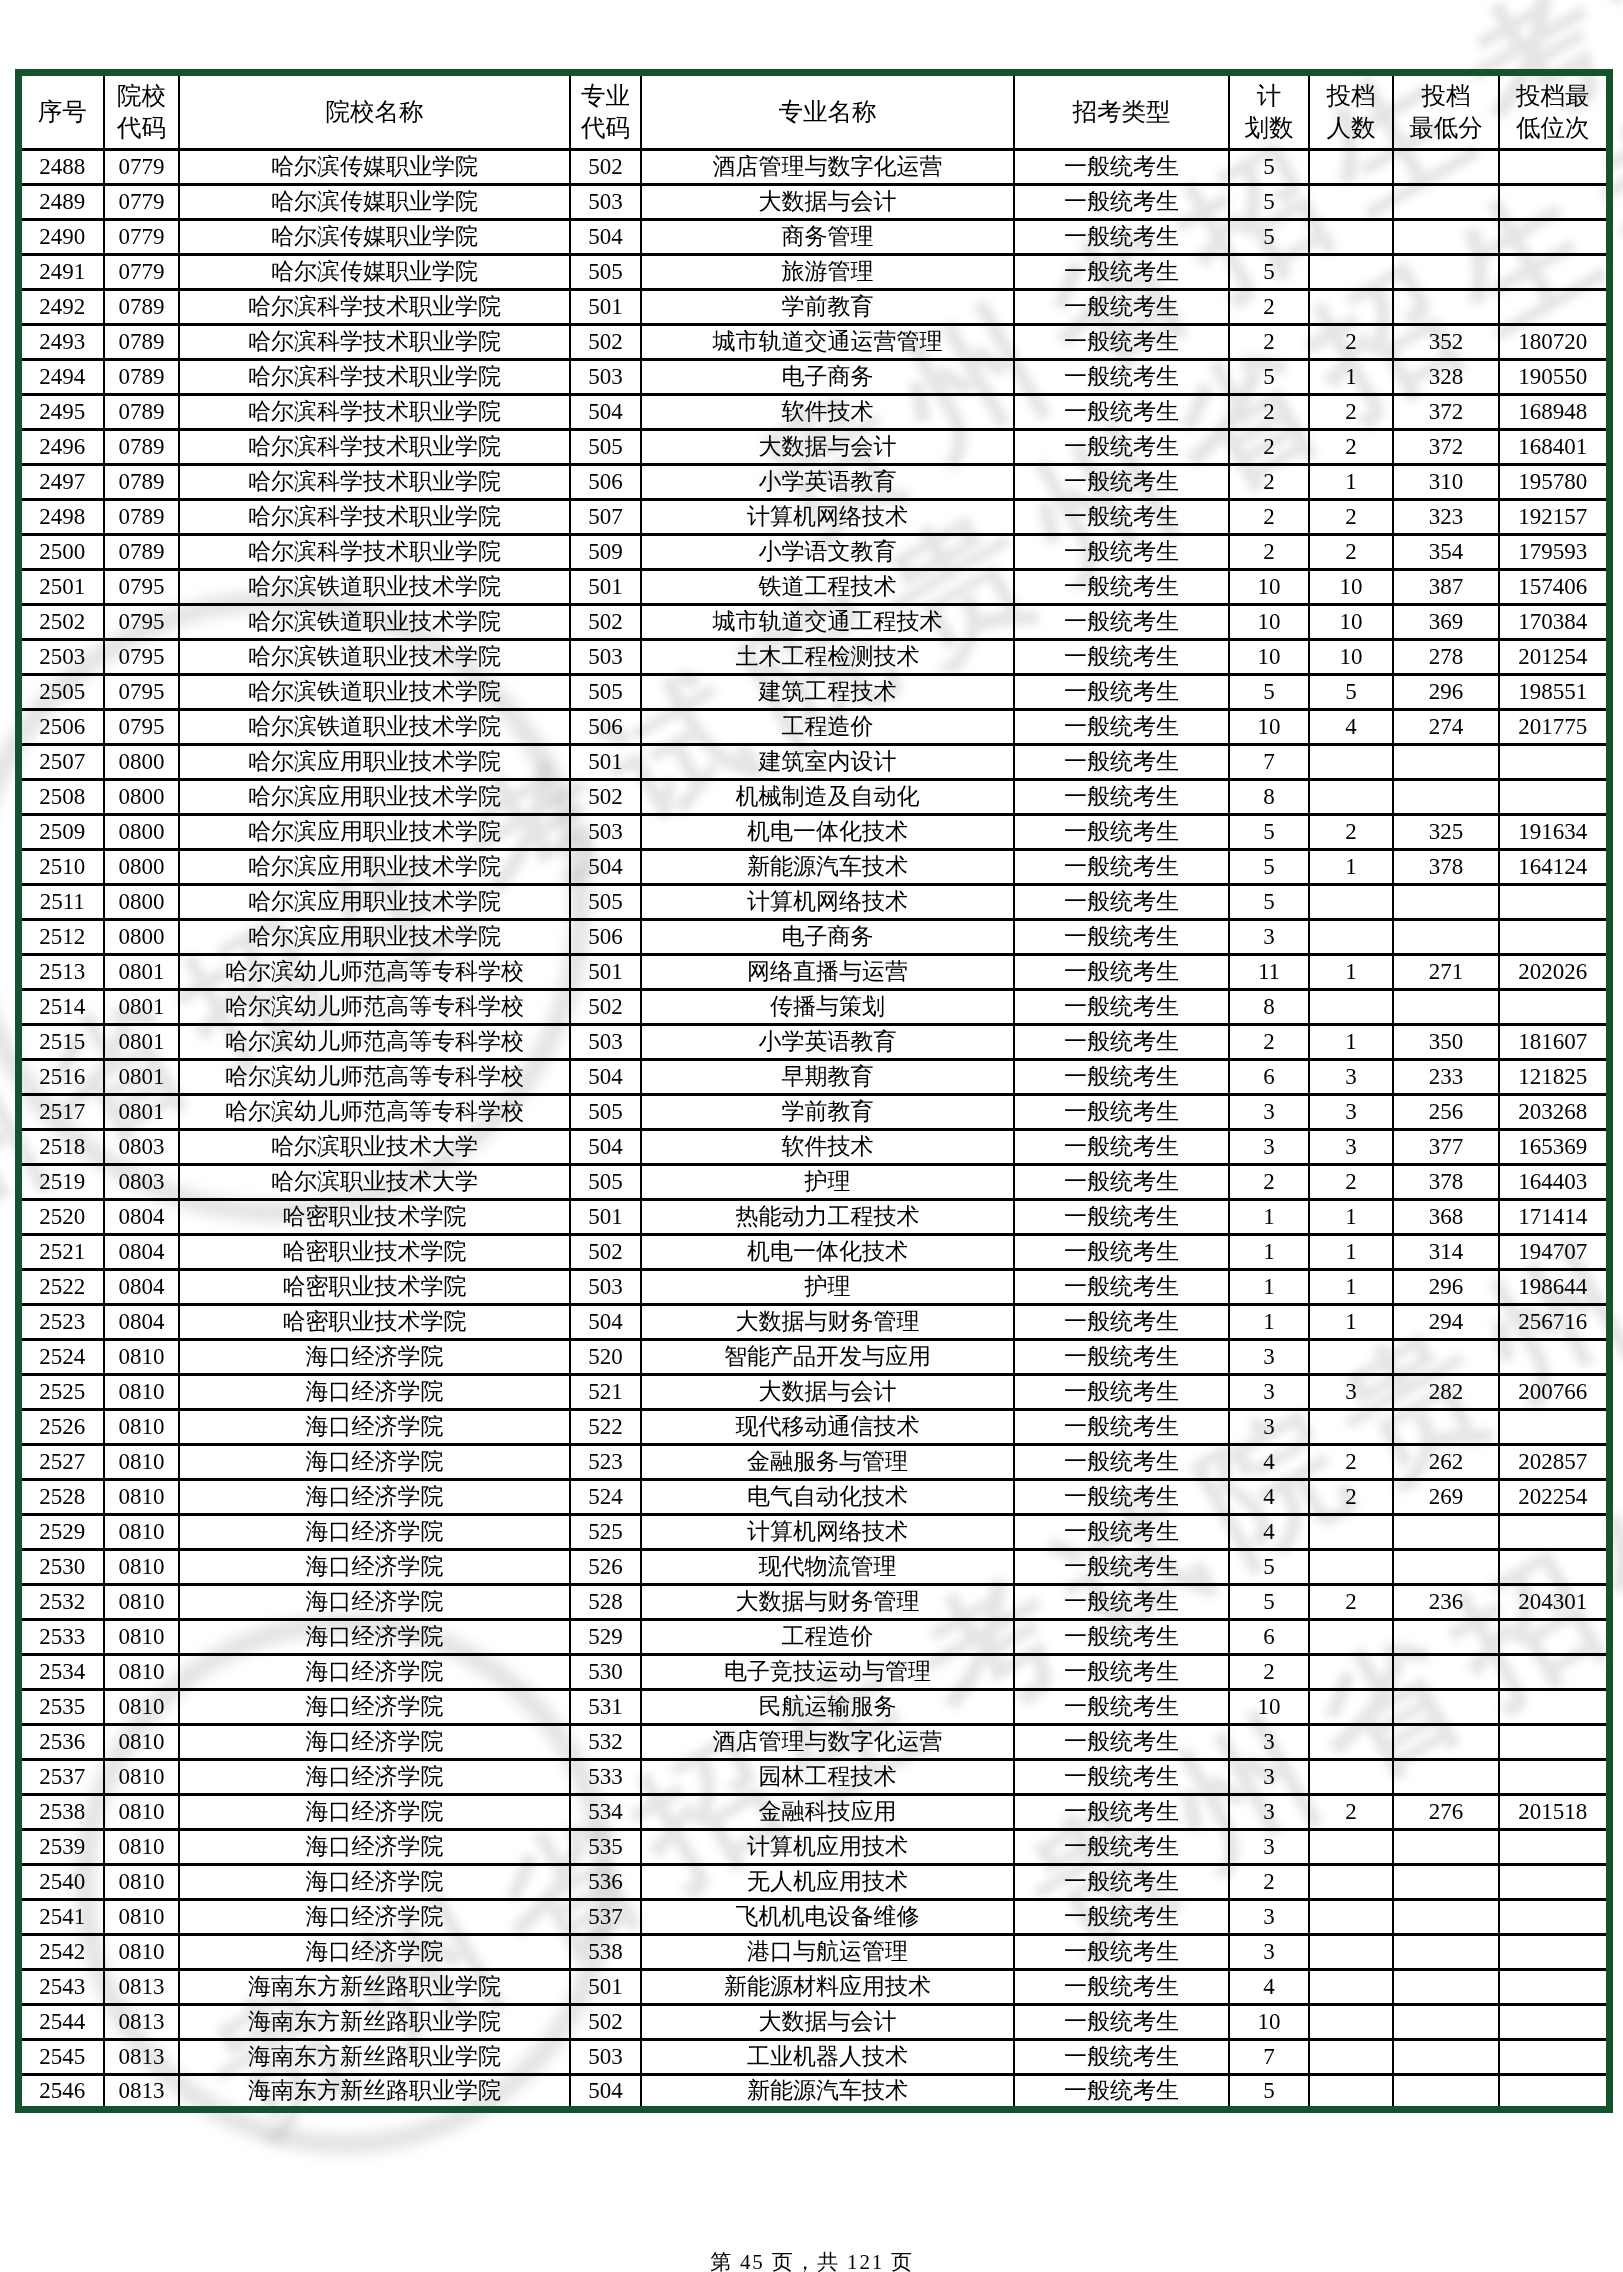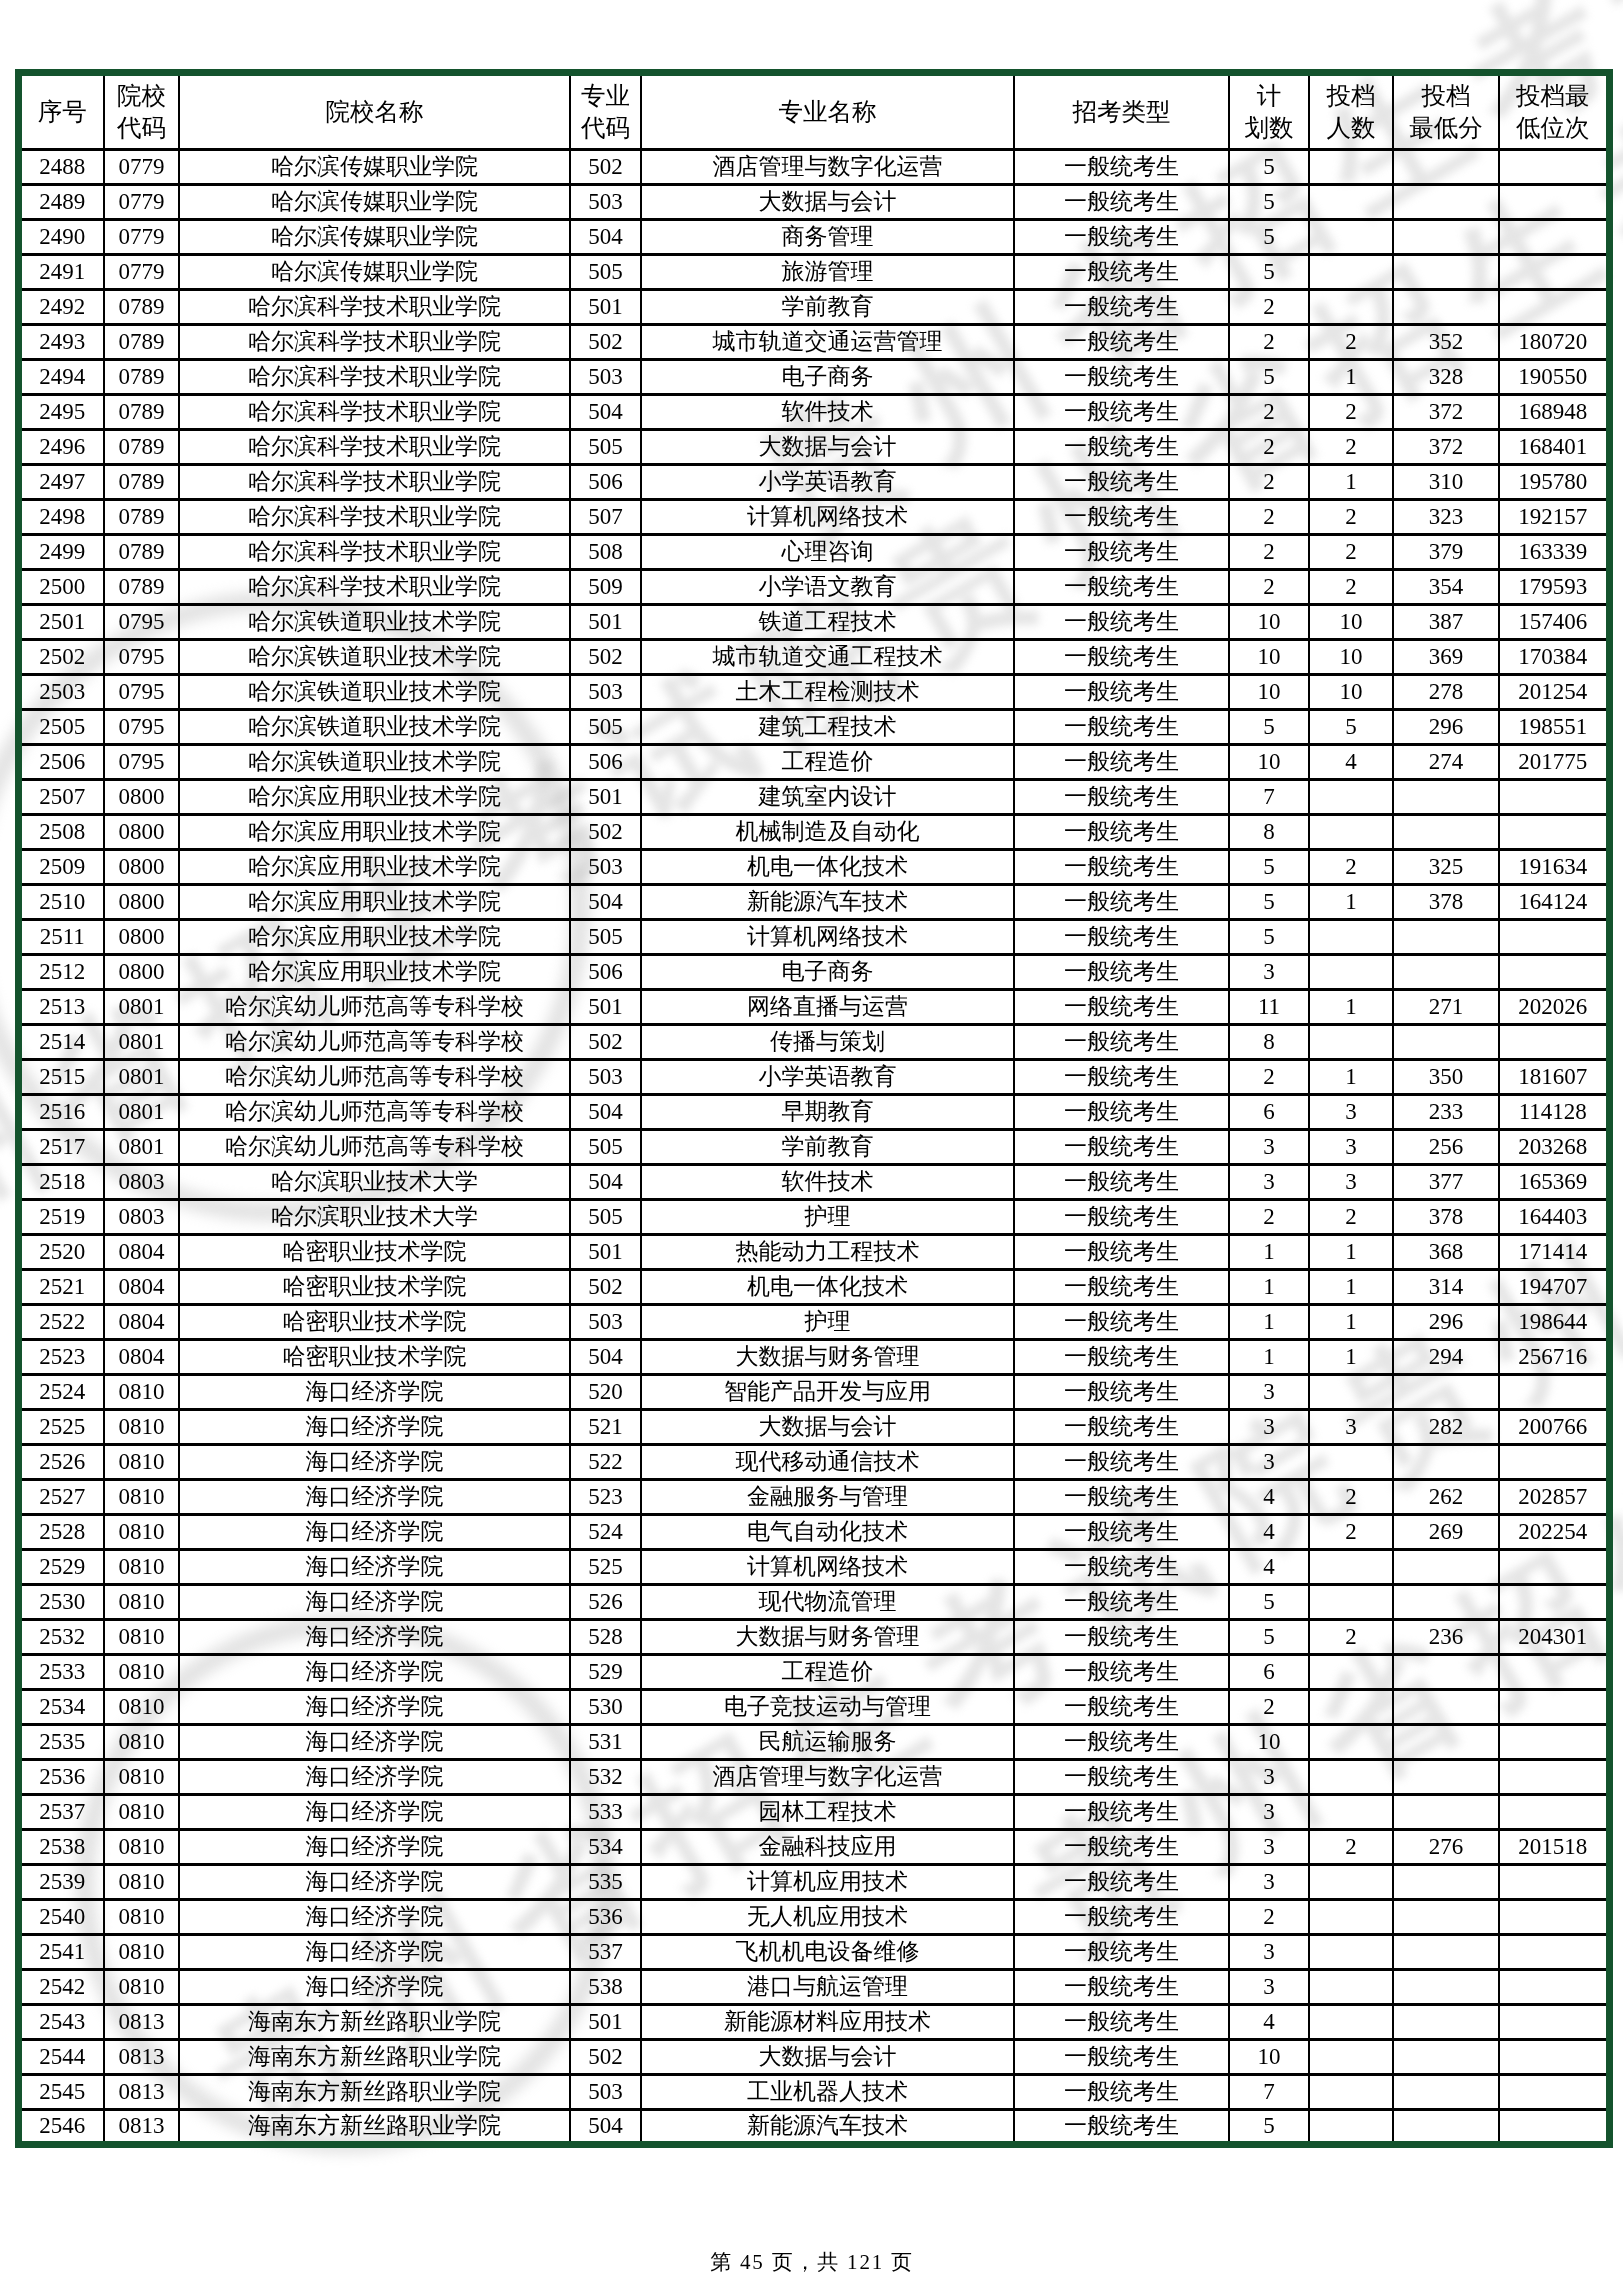--- a/index.html
+++ b/index.html
@@ -258,32 +258,20 @@
           <td>哈尔滨科学技术职业学院</td>
           <td>507</td>
           <td>计算机网络技术</td>
           <td>一般统考生</td>
           <td>2</td>
           <td>2</td>
           <td>323</td>
           <td>192157</td>
         </tr>
         <tr>
-          <td>2499</td>
-          <td>0789</td>
-          <td>哈尔滨科学技术职业学院</td>
-          <td>508</td>
-          <td>心理咨询</td>
-          <td>一般统考生</td>
-          <td>2</td>
-          <td>2</td>
-          <td>379</td>
-          <td>163339</td>
-        </tr>
-        <tr>
           <td>2500</td>
           <td>0789</td>
           <td>哈尔滨科学技术职业学院</td>
           <td>509</td>
           <td>小学语文教育</td>
           <td>一般统考生</td>
           <td>2</td>
           <td>2</td>
           <td>354</td>
           <td>179593</td>
@@ -459,21 +447,21 @@
         <tr>
           <td>2516</td>
           <td>0801</td>
           <td>哈尔滨幼儿师范高等专科学校</td>
           <td>504</td>
           <td>早期教育</td>
           <td>一般统考生</td>
           <td>6</td>
           <td>3</td>
           <td>233</td>
-          <td>114128</td>
+          <td>121825</td>
         </tr>
         <tr>
           <td>2517</td>
           <td>0801</td>
           <td>哈尔滨幼儿师范高等专科学校</td>
           <td>505</td>
           <td>学前教育</td>
           <td>一般统考生</td>
           <td>3</td>
           <td>3</td>

